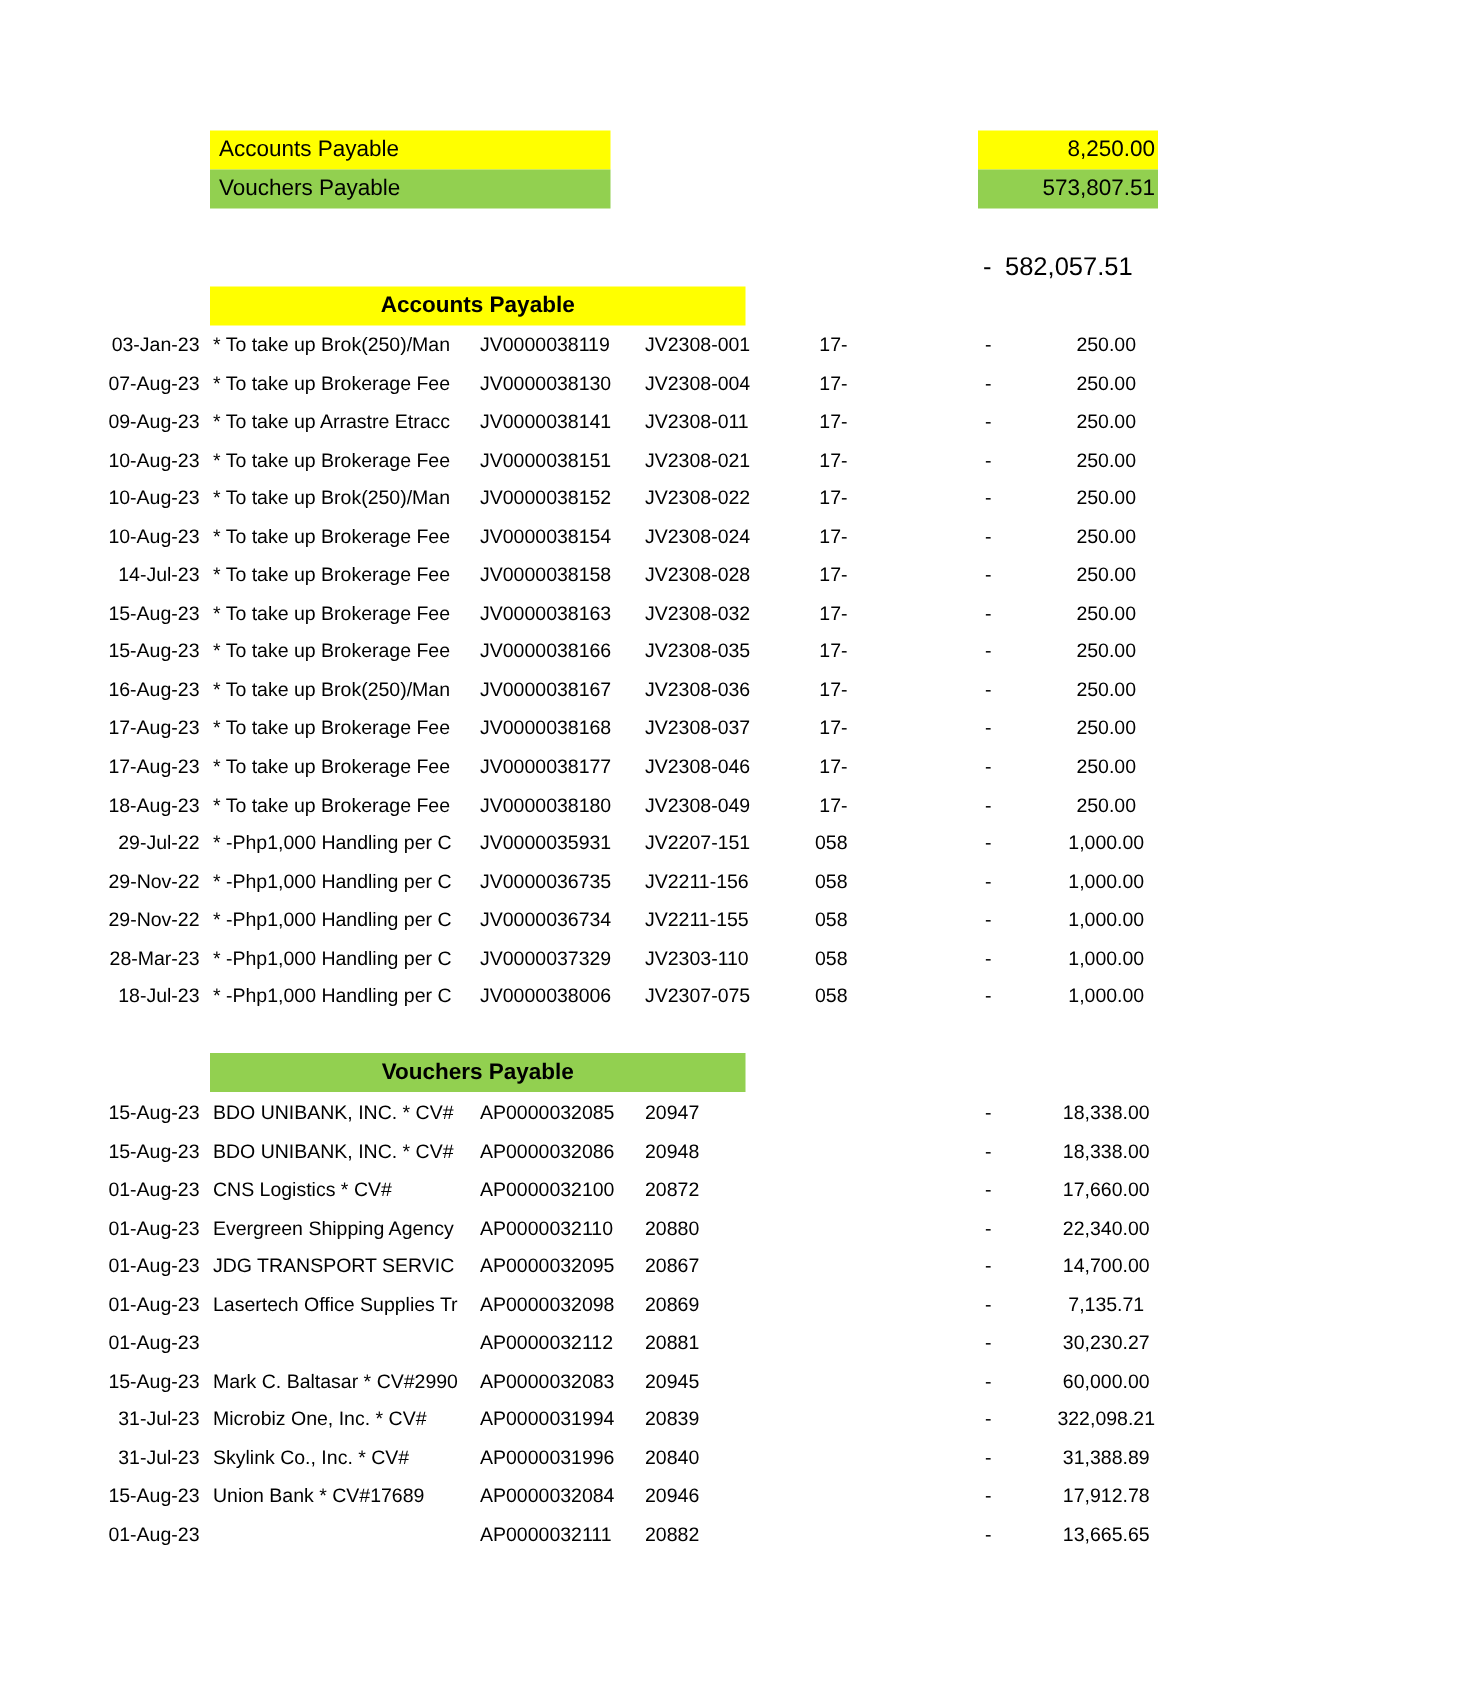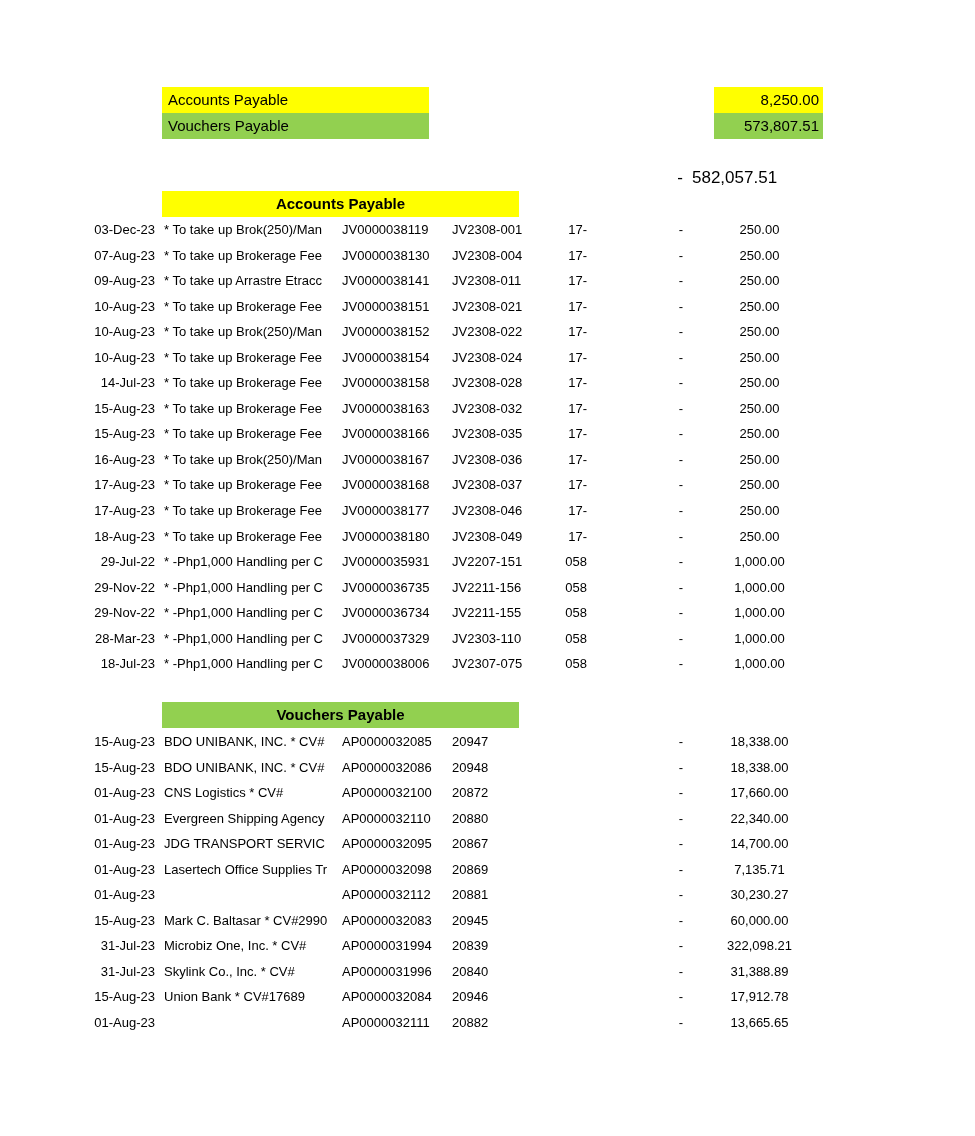--- a/index.html
+++ b/index.html
@@ -3,27 +3,26 @@
 <meta charset="utf-8">
 <style>
   * { margin:0; padding:0; box-sizing:border-box; }
   html,body { background:#ffffff; }
   body { font-family:"Liberation Sans", sans-serif; color:#000; }
   .canvas {
     position:relative;
     width:801px; height:1136px;
     background:#ffffff;
     overflow:hidden;
-    margin-left:22px;
   }
 
   
   .sumrow { position:absolute; left:0; width:975px; height:26px; line-height:26px; font-size:15px; }
   .sum-label { position:absolute; left:140px; width:267px; height:26px; padding-left:6px; line-height:26px; }
-  .sum-value { position:absolute; left:692px; width:120px; height:26px; line-height:26px; text-align:right; padding-right:15px; }
+  .sum-value { position:absolute; left:652px; width:120px; height:26px; line-height:26px; text-align:right; padding-right:2px; }
   .bg-yellow { background:var(--highlight_yellow); }
   .bg-green  { background:var(--highlight_green); }
 
   .total-row { position:absolute; left:0; top:164px; width:975px; height:27px; line-height:27px; font-size:17px; }
   .total-dash { position:absolute; left:560px; width:103px; text-align:right; padding-right:2px; }
   .total-amount { position:absolute; left:670px; width:143px; text-align:left; }
 
   
   .section-header {
     position:absolute; left:140px; width:357px; height:26px;
@@ -58,21 +57,21 @@
   </div>
 
   <div class="total-row">
     <span class="total-dash">-</span>
     <span class="total-amount">582,057.51</span>
   </div>
 
   <div class="section-header bg-yellow" style="top:191px">Accounts Payable</div>
   <div class="rows" style="top:217px">
   <div class="row">
-    <span class="c date">03-Dec-23</span>
+    <span class="c date">03-Jan-23</span>
     <span class="c desc">* To take up Brok(250)/Man</span>
     <span class="c doc">JV0000038119</span>
     <span class="c ref">JV2308-001</span>
     <span class="c tag">17-</span>
     <span class="c dash">-</span>
     <span class="c amount">250.00</span>
   </div>
 
   <div class="row">
     <span class="c date">07-Aug-23</span>

